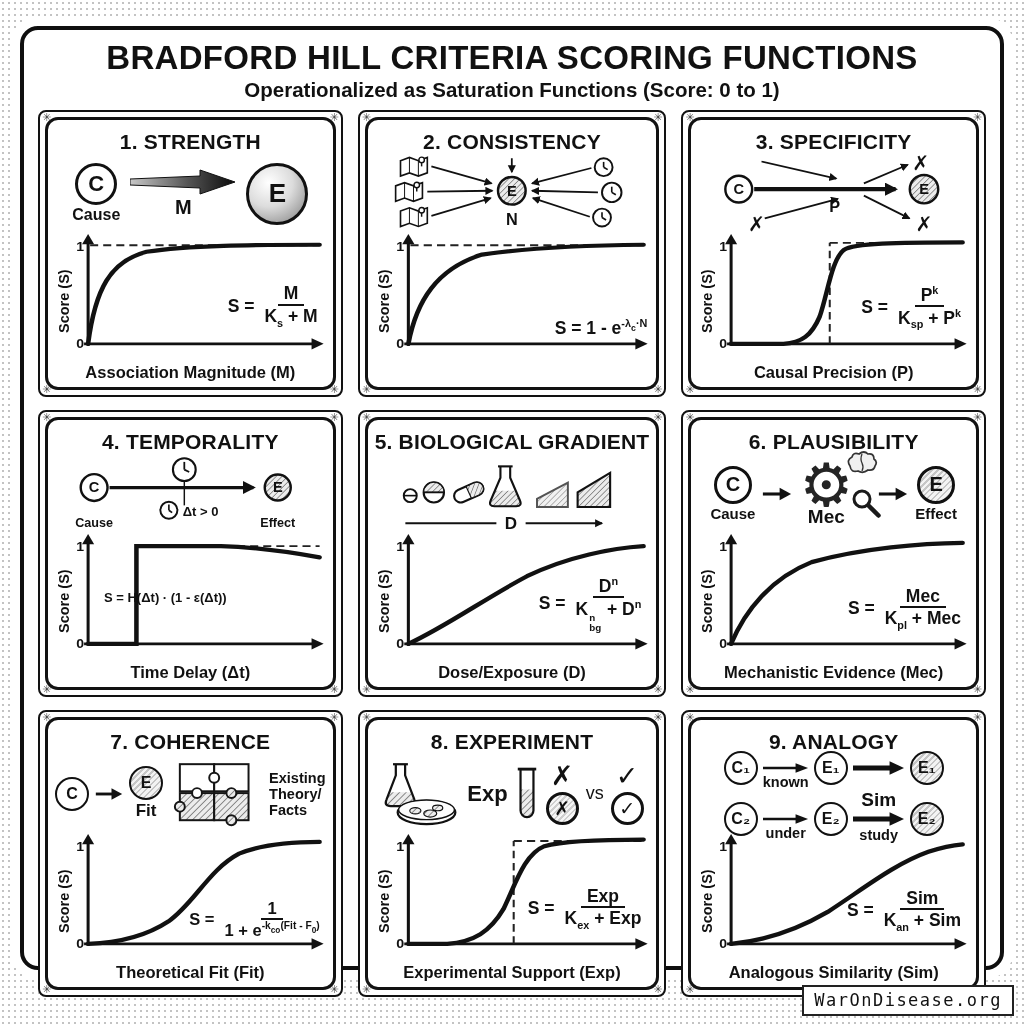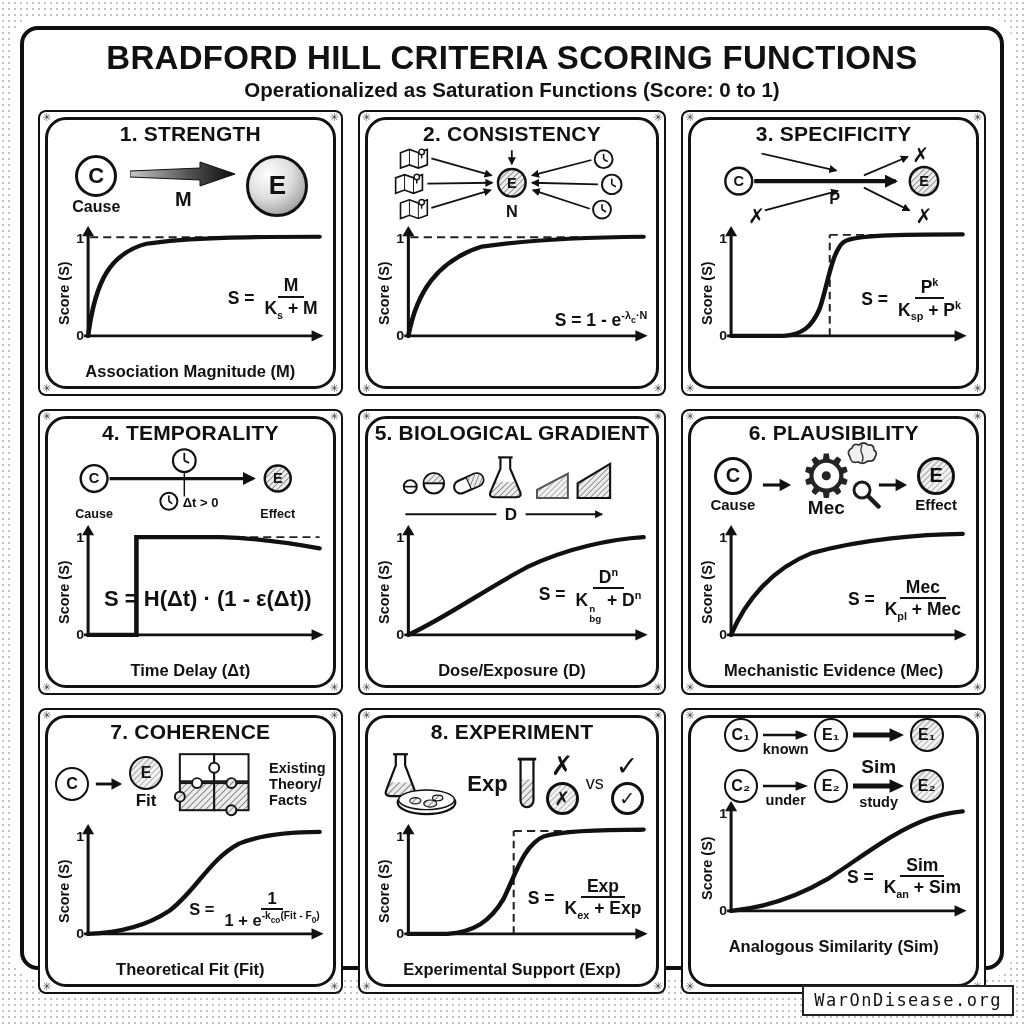--- a/index.html
+++ b/index.html
@@ -17,21 +17,21 @@
     box-shadow:0 0 0 9px #ffffff;
     padding:8px 14px 12px; display:flex; flex-direction:column;
   }
   .hdr { text-align:center; margin:2px 0 8px; }
   .hdr h1 { margin:0; font-size:33px; font-weight:700; letter-spacing:.3px; line-height:1.08; }
   .hdr .sub { font-size:20.5px; font-weight:700; margin-top:2px; }
 
   .grid { flex:1; display:grid; grid-template-columns:repeat(3,1fr); grid-template-rows:repeat(3,1fr); gap:13px 15px; }
 
   .panel { position:relative; border:2.5px solid #121212; border-radius:8px; background:#fff; padding:5px; }
-  .panel-inner { border:3px solid #121212; border-radius:21px; height:100%; display:flex; flex-direction:column; padding:2px 7px 5px; }
+  .panel-inner { border:3px solid #121212; border-radius:13px; height:100%; display:flex; flex-direction:column; padding:10px 7px 5px; }
   .pc { position:absolute; font-size:11px; line-height:1; color:#444; }
   .pc.tl{ top:0; left:2px; } .pc.tr{ top:0; right:2px; } .pc.bl{ bottom:0; left:2px; } .pc.br{ bottom:0; right:2px; }
 
   .ptitle { text-align:center; font-size:21px; font-weight:800; line-height:1.1; letter-spacing:.2px; white-space:nowrap; }
 
   .icons { height:78px; display:flex; align-items:center; justify-content:center; gap:10px; position:relative; margin-top:2px; }
   .icons svg.wide { height:78px; width:auto; display:block; }
 
   .vcol { display:flex; flex-direction:column; align-items:center; gap:1px; }
   .node { width:42px; height:42px; border:3px solid #111; border-radius:50%; background:#fff;
@@ -56,21 +56,21 @@
 
   .formula { position:absolute; display:flex; align-items:center; font-weight:bold; font-size:17.5px; white-space:nowrap; }
   .frac { display:inline-flex; flex-direction:column; align-items:center; margin-left:4px; }
   .frac .num { padding:0 6px 1px; border-bottom:2.5px solid #111; line-height:1.05; }
   .frac .den { padding:1px 6px 0; line-height:1.05; }
   .formula sub { font-size:62%; }
   .formula sup { font-size:62%; }
   .formula .ssub { font-size:50%; vertical-align:super; position:relative; top:.5em; }
   .formula .stack { display:inline-flex; flex-direction:column; align-items:flex-start; font-size:56%; line-height:1; vertical-align:-.45em; margin:0 1px; transform:translateY(2px); }
 
-  .xlab { text-align:center; font-weight:bold; font-size:16.5px; margin-top:13px; white-space:nowrap; }
+  .xlab { text-align:center; font-weight:bold; font-size:16.5px; margin-top:6px; white-space:nowrap; }
 
   .svgtxt { font-family:"Liberation Sans","DejaVu Sans",sans-serif; fill:#111; }
   .ntext { font-weight:bold; font-size:18px; text-anchor:middle; }
   .biglbl { font-weight:bold; font-size:20px; text-anchor:middle; }
   .small-lbl { font-weight:bold; font-size:15.5px; text-anchor:middle; }
   .xmark { font-weight:bold; font-size:25px; text-anchor:middle; }
 
   .gear { font-family:"DejaVu Sans",sans-serif; font-size:60px; line-height:.85; display:block; text-align:center; color:#242424; }
   .mec-wrap { position:relative; }
   .brain-icon { position:absolute; top:-9px; right:-26px; }
@@ -295,20 +295,21 @@
             </svg>
             <div class="formula" style="right:2px;bottom:26px">
               <span><span>S = </span></span>
               <span class="frac">
                   <span class="num"><span>P</span><sup>k</sup></span>
                   <span class="den"><span>K</span><sub>sp</sub><span> + P</span><sup>k</sup></span>
                 </span>
             </div>
           </div>
         </div>
+        <div class="xlab">Causal Precision (P)</div>
       </div>
     </div>
 
     <div class="panel">
       <span class="pc tl">✳</span>
         <span class="pc tr">✳</span>
         <span class="pc bl">✳</span>
         <span class="pc br">✳</span>
       <div class="panel-inner">
         <div class="ptitle">4. TEMPORALITY</div>
@@ -341,21 +342,21 @@
             <svg class="chart-svg" viewBox="0 0 252 132" preserveAspectRatio="none">
               <line class="ax" x1="16" y1="120" x2="16" y2="8"></line>
                 <path class="axf" d="M10 12 L16 1 L22 12 Z"></path>
               <line class="ax" x1="12" y1="118" x2="240" y2="118"></line>
                 <path class="axf" d="M238 112 L250 118 L238 124 Z"></path>
               <text class="tick" x="12" y="19">1</text>
               <text class="tick" x="12" y="122">0</text>
               <path class="dash" d="M138 14 H246"></path>
               <path class="curve" d="M16 118 H64 V14 H148 C180 15 215 20 246 26"></path>
             </svg>
-            <div class="formula" style="left:32px;bottom:36px;font-size:22px">
+            <div class="formula" style="left:32px;bottom:52px;font-size:13px">
               <span><span>S = H(Δt) · (1 - ε(Δt))</span></span>
             </div>
           </div>
         </div>
         <div class="xlab">Time Delay (Δt)</div>
       </div>
     </div>
 
     <div class="panel">
       <span class="pc tl">✳</span>
@@ -608,20 +609,21 @@
         <div class="xlab">Experimental Support (Exp)</div>
       </div>
     </div>
 
     <div class="panel">
       <span class="pc tl">✳</span>
         <span class="pc tr">✳</span>
         <span class="pc bl">✳</span>
         <span class="pc br">✳</span>
       <div class="panel-inner">
+        <div class="ptitle">9. ANALOGY</div>
         <div class="icons an-col">
           <div class="an-row">
             <span class="node sm">C₁</span>
             <span class="an-arrow">
               <svg width="46" height="12" viewBox="0 0 48 12">
                   <line x1="0" y1="6" x2="36" y2="6" stroke="#111" stroke-width="2.4"></line>
                   <path d="M34 1 L47 6 L34 11 Z" fill="#111"></path>
                 </svg>
               <span class="lbl">known</span>
             </span>

